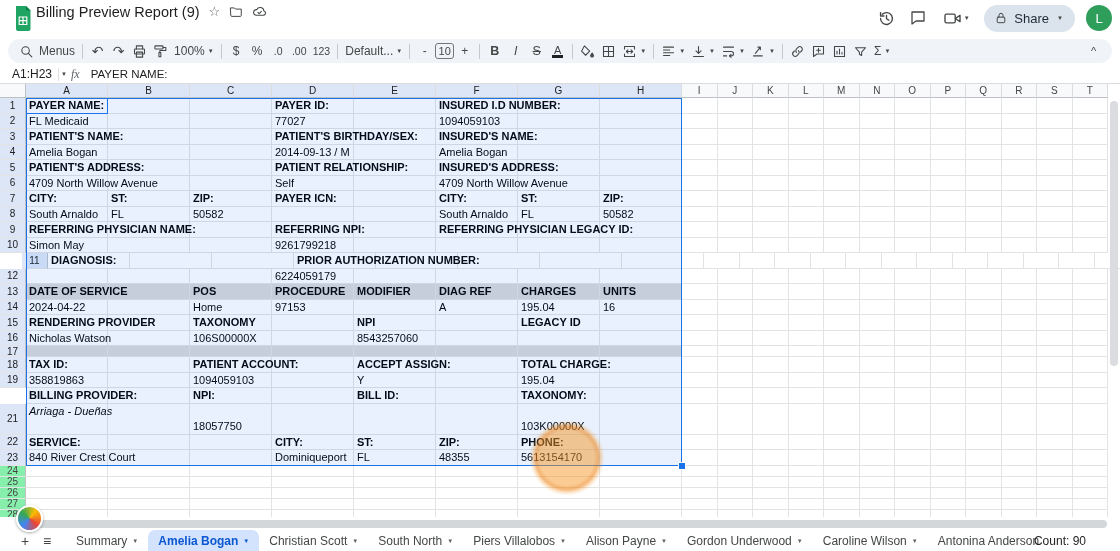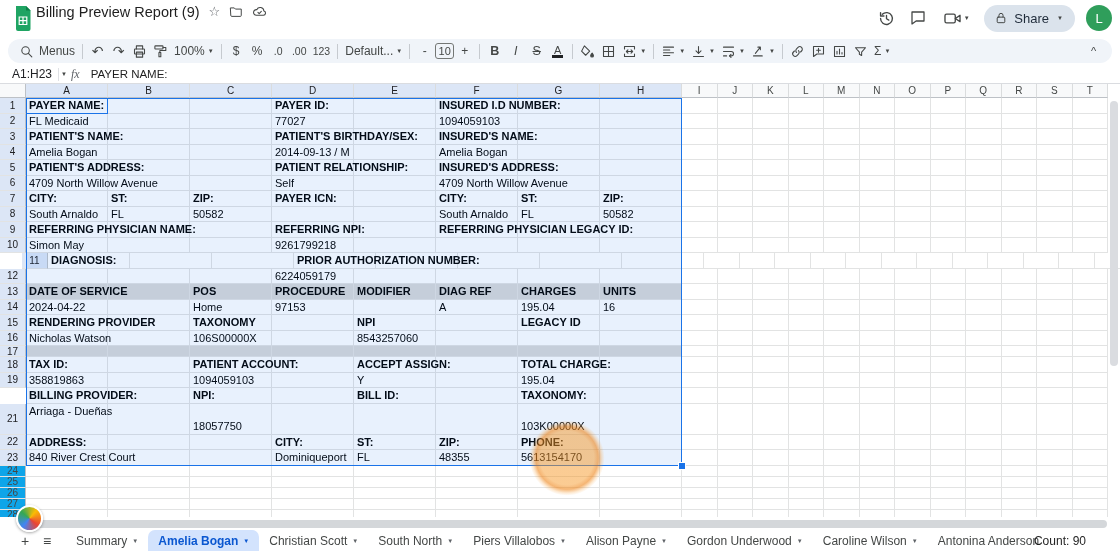--- a/index.html
+++ b/index.html
@@ -55,29 +55,29 @@
   
   .grid { position:relative; flex:1; overflow:hidden; }
   .col-headers { display:flex; height:14px; }
   .corner { width:26px; height:14px; background:#f8f9fa; border-right:1px solid #bdc1c6;
             border-bottom:1px solid #bdc1c6; flex:none; }
   .col-h { height:14px; background:#f8f9fa; border-right:1px solid #dadcdd; border-bottom:1px solid #bdc1c6;
            font-size:10px; color:#444746; display:flex; align-items:center; justify-content:center; flex:none; }
   .col-h.sel { background:#dce6f6; color:#202124; }
   .grid-body { position:relative; }
   .g-row { display:flex; }
-  .row-h { background:#0ea5e9; border-right:1px solid #bdc1c6; border-bottom:1px solid #e2e3e3;
+  .row-h { background:#86efac; border-right:1px solid #bdc1c6; border-bottom:1px solid #e2e3e3;
            font-size:10px; color:#444746; display:flex; align-items:center; justify-content:center; flex:none; }
   .row-h.sel { background:#dce6f6; color:#202124; }
   .cell { border-right:1px solid #e2e3e3; border-bottom:1px solid #e2e3e3; font-size:11px; color:#000;
           display:flex; align-items:center; padding:0 3px; overflow:visible; flex:none; }
   .cell span { position:relative; z-index:1; white-space:nowrap; }
   .cell.b { font-weight:700; }
   .cell.gray { background:#d9d9d9; }
-  .cell.vtop { align-items:flex-start; padding-top:1px; }
+  .cell.vtop { align-items:flex-start; padding-top:1px;font-style:italic; }
   .cell.vbottom { align-items:flex-end; padding-bottom:2px; }
   .sel-overlay { position:absolute; z-index:3; background:rgba(26,115,232,0.10);
                  border:1px solid #1a73e8; pointer-events:none; }
   .active-cell { position:absolute; z-index:3; border:1px solid #1a73e8; pointer-events:none; }
   .fill-handle { position:absolute; z-index:4; width:6px; height:6px; background:#1a73e8;
                  border:1px solid #fff; pointer-events:none; box-sizing:content-box; }
   .vscroll { position:absolute; top:17px; right:2px; width:8px; height:265px; background:#dadce0;
              border-radius:4px; z-index:4; }
 
   
@@ -964,21 +964,21 @@
           <div class="cell" style="width: 35.5px;"></div>
           <div class="cell" style="width: 35.5px;"></div>
           <div class="cell" style="width: 35.5px;"></div>
           <div class="cell" style="width: 35.5px;"></div>
           <div class="cell" style="width: 35.5px;"></div>
           <div class="cell" style="width: 35.5px;"></div>
         </div>
         <div class="g-row" style="height: 15.5px;">
           <div class="row-h sel" style="width: 26px;">22</div>
           <div class="cell b" style="width: 82px;">
-            <span>ADDRESS:</span>
+            <span>SERVICE:</span>
           </div>
           <div class="cell" style="width: 82px;"></div>
           <div class="cell" style="width: 82px;"></div>
           <div class="cell b" style="width: 82px;">
             <span>CITY:</span>
           </div>
           <div class="cell b" style="width: 82px;">
             <span>ST:</span>
           </div>
           <div class="cell b" style="width: 82px;">

